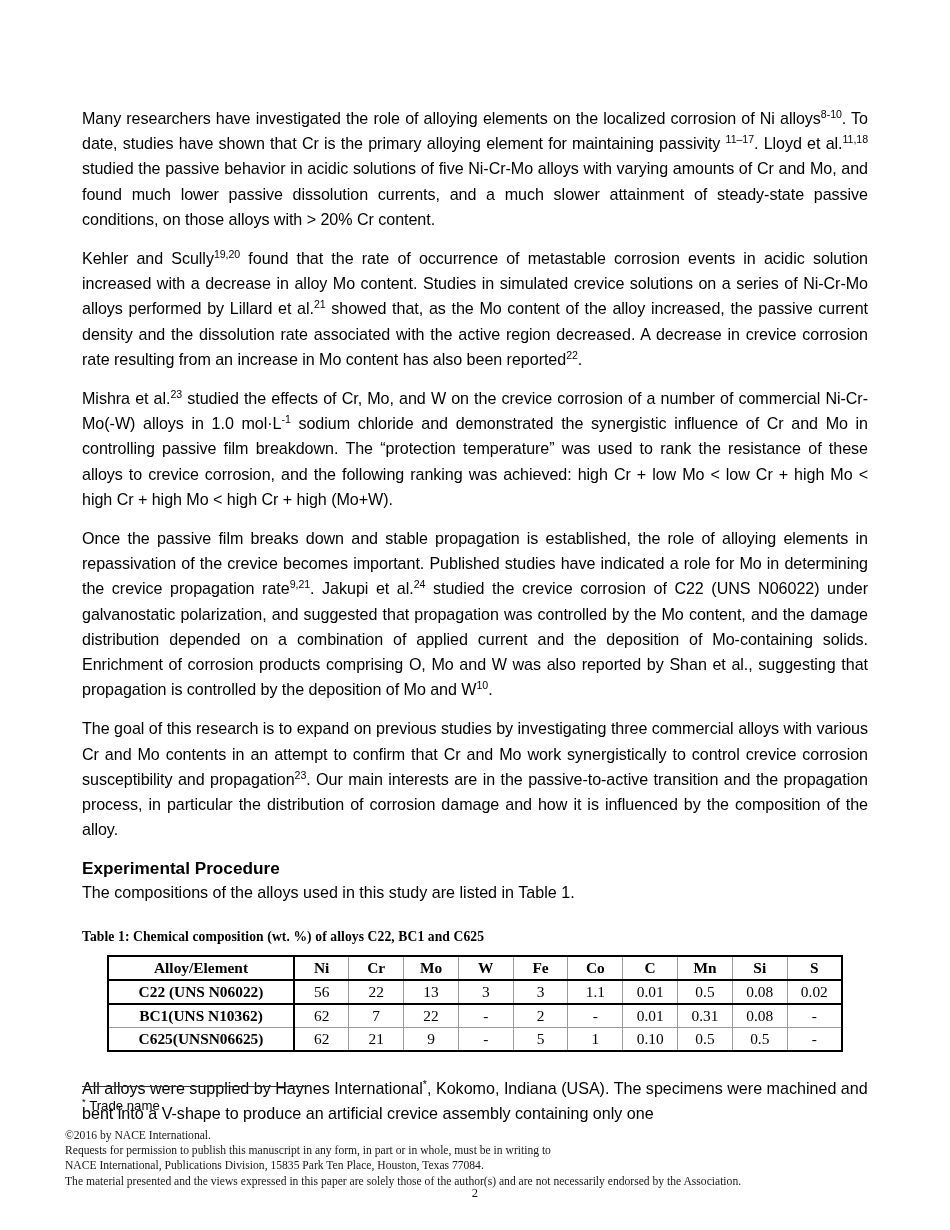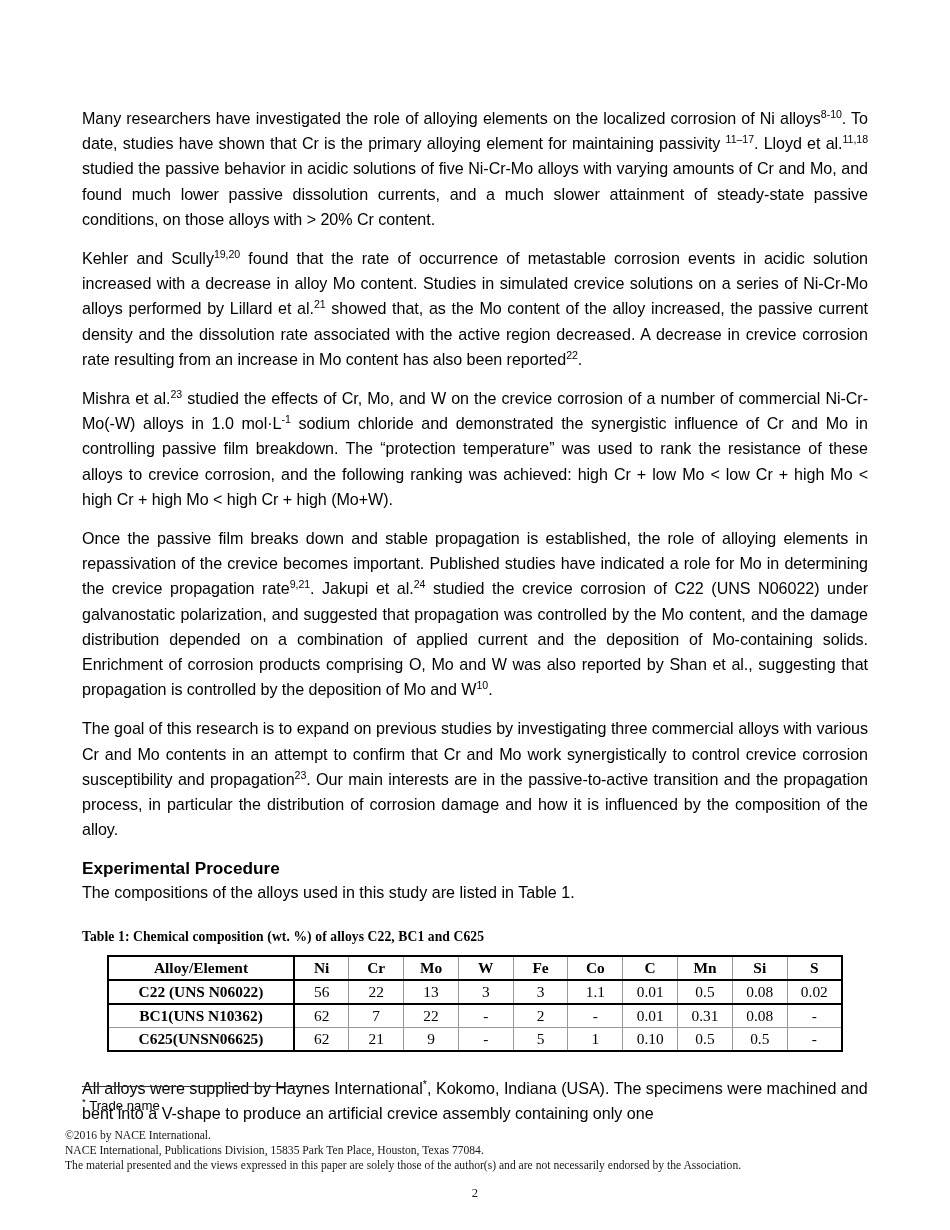--- a/index.html
+++ b/index.html
@@ -234,19 +234,20 @@
     <p class="post-table">All alloys were supplied by Haynes International<sup>*</sup>, Kokomo, Indiana (USA).  The specimens were machined and bent into a V-shape to produce an artificial crevice assembly containing only one</p>
 
   </div>
 
   <div class="footnote-rule"></div>
 
   <div class="footnote"><sup>*</sup> <span>Trade name</span></div>
 
   <div class="copyright">
     <div>©2016 by NACE International.</div>
+    <div>Requests for permission to publish this manuscript in any form, in part or in whole, must be in writing to</div>
     <div>NACE International, Publications Division, 15835 Park Ten Place, Houston, Texas 77084.</div>
     <div>The material presented and the views expressed in this paper are solely those of the author(s) and are not necessarily endorsed by the Association.</div>
   </div>
 
   <div class="page-number">2</div>
 
 </div>
 
 </body></html>

